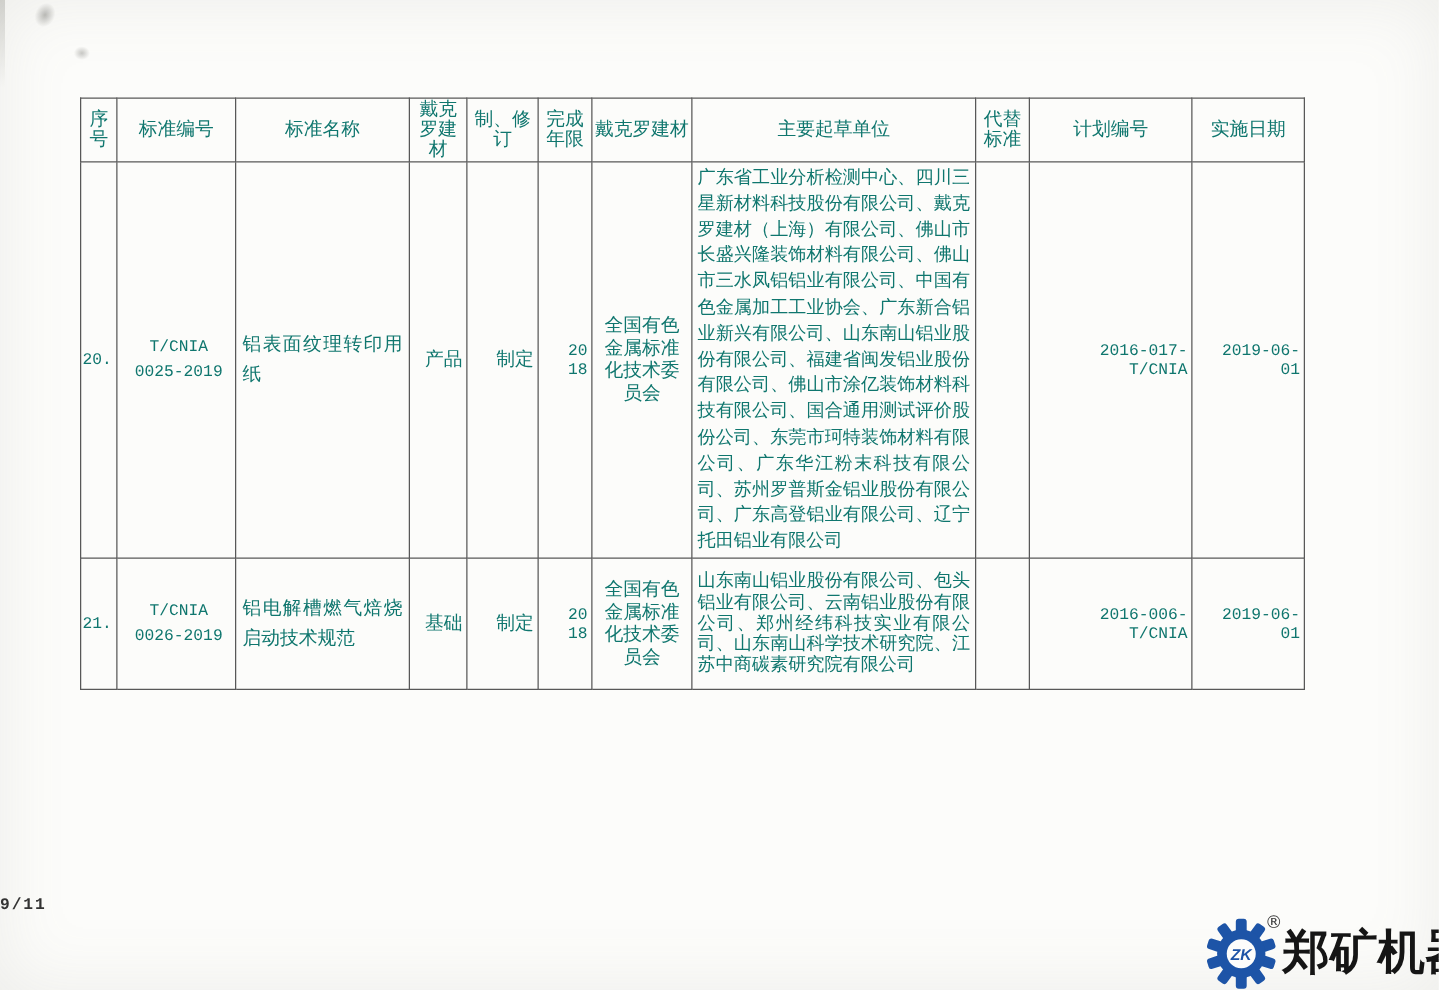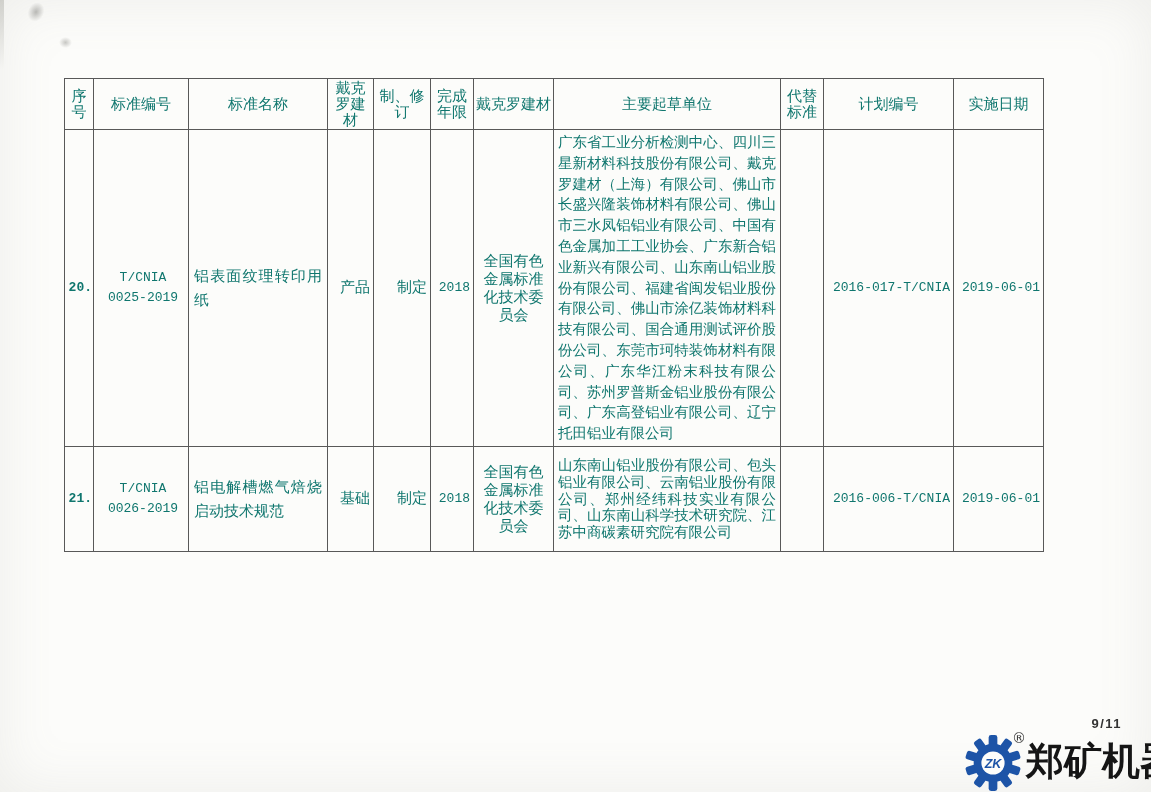--- a/index.html
+++ b/index.html
@@ -41,34 +41,34 @@
     color:#0f766e;
     overflow:hidden;
     word-break:break-all;
   }
   thead tr { height:34px; }
   th { line-height:16px; padding:1px 2px; text-align:center; }
   tr.row-20 { height:313px; }
   tr.row-21 { height:105px; }
 
   .c-center { text-align:right; }
-  .mono { font-family:"Liberation Mono","DejaVu Sans Mono",monospace; font-size:13px; }
-  .c-seq { text-align:right; padding:1px;font-weight:bold; }
+  .mono { font-family:"Liberation Mono","DejaVu Sans Mono",monospace; font-size:13px;padding-left:16px; }
+  .c-seq { text-align:left; padding:1px; }
   .c-stdno { text-align:center; padding-left:7px; line-height:20px; word-break:normal; }
   .c-name { text-align:justify; text-align-last:left; padding:2px 5px; line-height:24px; }
   .c-committee { text-align:center; line-height:18px; padding:2px 3px; }
   .c-drafters { text-align:justify; font-size:14.5px; padding:2px 4px; }
   .row-20 .c-drafters { line-height:20.8px; }
   .row-21 .c-drafters { line-height:16.9px; }
   .c-plan { word-break:normal; }
 
   .page-number {
     position:absolute; left:0; top:716px; width:1122px;
-    text-align:right;
-    font-family:Liberation Sans, sans-serif;
+    text-align:left;
+    font-family:Liberation Mono, monospace;
     font-size:13px; font-weight:bold; letter-spacing:1.5px; color:#333;
   }
 
   .logo { position:absolute; left:962px; top:730px; width:190px; height:62px; }
   .logo svg { position:absolute; left:2px; top:4px; }
   .logo .reg {
     position:absolute; left:50px; top:0px;
     font-family:"DejaVu Sans",sans-serif;
     font-size:14px; color:#3a3a3a;
   }

